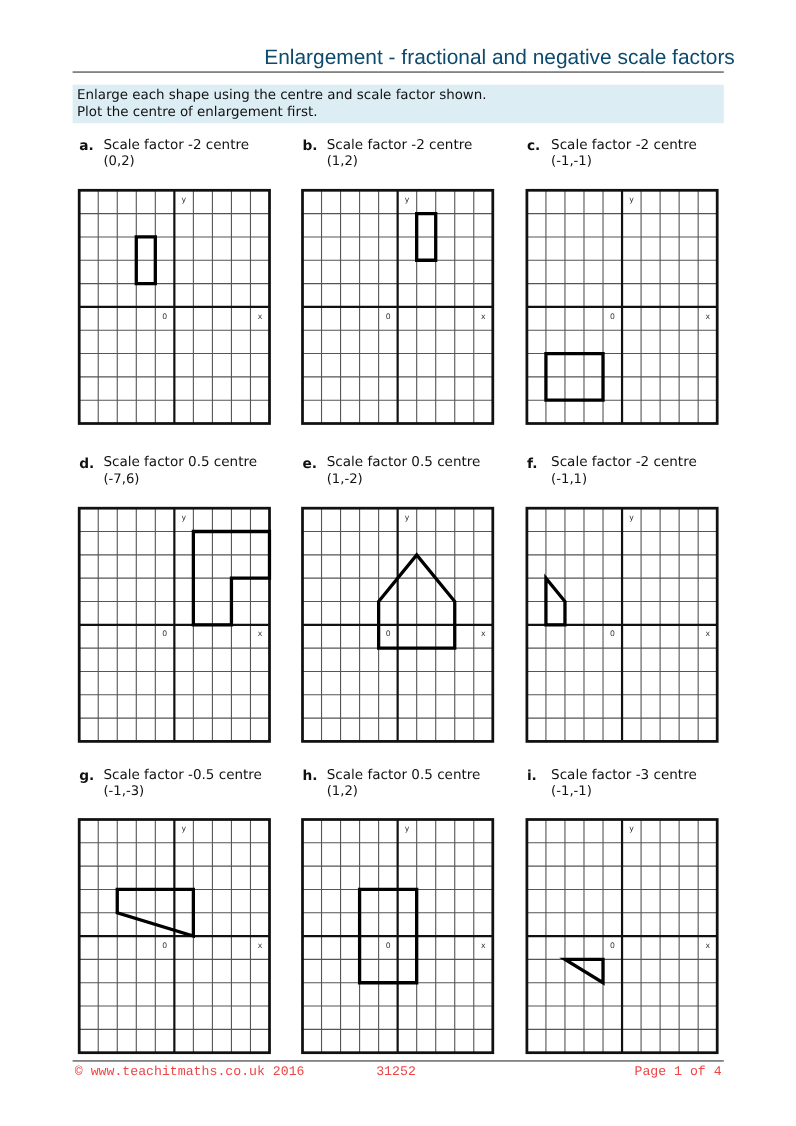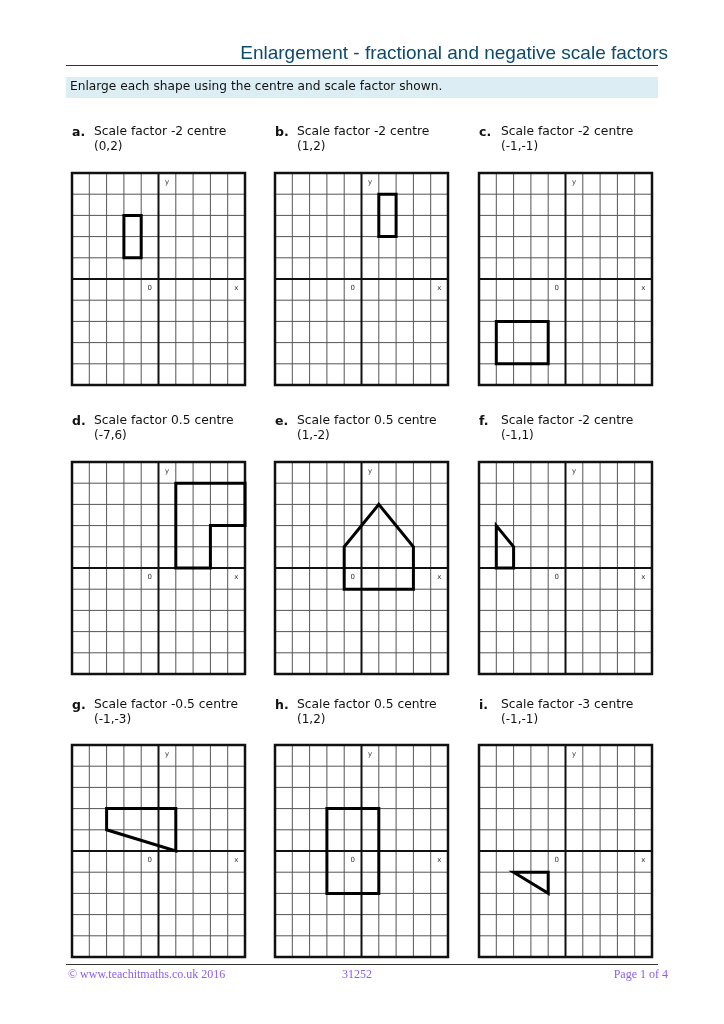--- a/index.html
+++ b/index.html
@@ -1,37 +1,38 @@
 <!DOCTYPE html>
 <html><head>
 <meta charset="utf-8">
 <style>
   html, body { margin:0; padding:0; background:#fff; }
   body { width:724px; height:1024px; position:relative; overflow:hidden; font-family:"DejaVu Sans", sans-serif; color:#111; }
   .page-title { position:absolute; right:56px; top:42px; font-family:"Liberation Sans", sans-serif; font-size:19px; color:#0c4a6e; white-space:nowrap; }
   .title-rule { position:absolute; left:66px; top:65px; width:592px; height:1px; background:#333; }
-  .instructions { position:absolute; left:66px; top:77px; width:592px; height:21px; background:#dcedf4; padding:2px 4px; box-sizing:border-box; font-size:12.2px; line-height:15px; color:#111; }
+  .instructions { position:absolute; left:66px; top:77px; width:592px; height:35px; background:#dcedf4; padding:2px 4px; box-sizing:border-box; font-size:12.2px; line-height:15px; color:#111; }
   .instructions div { white-space:nowrap; }
   .question { position:absolute; width:200px; }
   .q-head { position:absolute; left:0; top:0; font-size:12.3px; line-height:15px; white-space:nowrap; }
   .q-letter { position:absolute; left:0; top:0; font-weight:bold; font-size:12.5px; }
   .q-text { position:absolute; left:22px; top:0; }
   .q-centre { position:absolute; left:22px; top:15px; font-size:12px; white-space:nowrap; }
   .grid-svg { position:absolute; }
   .footer-rule { position:absolute; left:66px; top:964px; width:592px; height:1px; background:#333; }
-  .footer { position:absolute; top:967px; font-family:Liberation Serif, serif; font-size:12px; color:#8b5cf6; white-space:nowrap; }
+  .footer { position:absolute; top:967px; font-family:Liberation Mono, monospace; font-size:12px; color:#ef4444; white-space:nowrap; }
 </style>
 </head>
 <body>
 
 <div class="page-title">Enlargement - fractional and negative scale factors</div>
 <div class="title-rule"></div>
 
 <div class="instructions">
   <div>Enlarge each shape using the centre and scale factor shown.</div>
+  <div>Plot the centre of enlargement first.</div>
 </div>
 
 <div id="questions">
     <div class="question" style="left: 72px; top: 124px;">
       <div class="q-head">
         <span class="q-letter">a.</span>
         <span class="q-text">Scale factor -2 centre</span>
         <span class="q-centre">(0,2)</span>
       </div>
     </div>
@@ -89,21 +90,21 @@
         <span class="q-letter">i.</span>
         <span class="q-text">Scale factor -3 centre</span>
         <span class="q-centre">(-1,-1)</span>
       </div>
     </div>
   </div>
 
 <div class="footer-rule"></div>
 <div class="footer" style="left:68px;">© www.teachitmaths.co.uk 2016</div>
 <div class="footer" style="left:342px;">31252</div>
-<div class="footer" style="right:56px;">Page 1 of 4</div>
+<div class="footer" style="right:68px;">Page 1 of 4</div>
 
 <svg class="grid-svg" width="177" height="216" style="left: 70px; top: 171px;">
     <line x1="19.3" y1="2" x2="19.3" y2="214" stroke="#555" stroke-width="1"></line>
     <line x1="36.6" y1="2" x2="36.6" y2="214" stroke="#555" stroke-width="1"></line>
     <line x1="53.900000000000006" y1="2" x2="53.900000000000006" y2="214" stroke="#555" stroke-width="1"></line>
     <line x1="71.2" y1="2" x2="71.2" y2="214" stroke="#555" stroke-width="1"></line>
     <line x1="105.80000000000001" y1="2" x2="105.80000000000001" y2="214" stroke="#555" stroke-width="1"></line>
     <line x1="123.10000000000001" y1="2" x2="123.10000000000001" y2="214" stroke="#555" stroke-width="1"></line>
     <line x1="140.4" y1="2" x2="140.4" y2="214" stroke="#555" stroke-width="1"></line>
     <line x1="157.70000000000002" y1="2" x2="157.70000000000002" y2="214" stroke="#555" stroke-width="1"></line>

